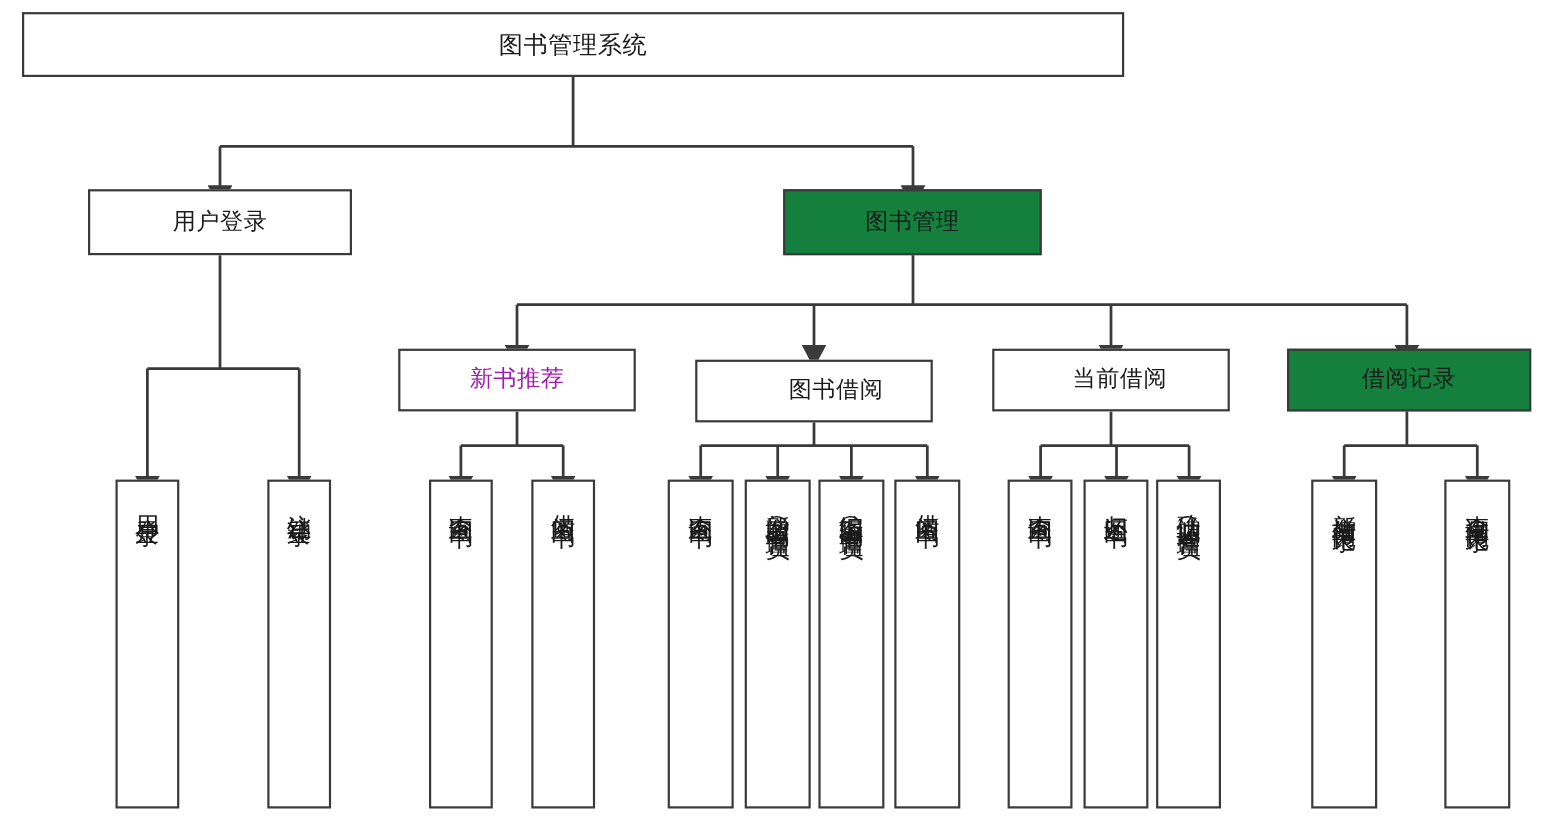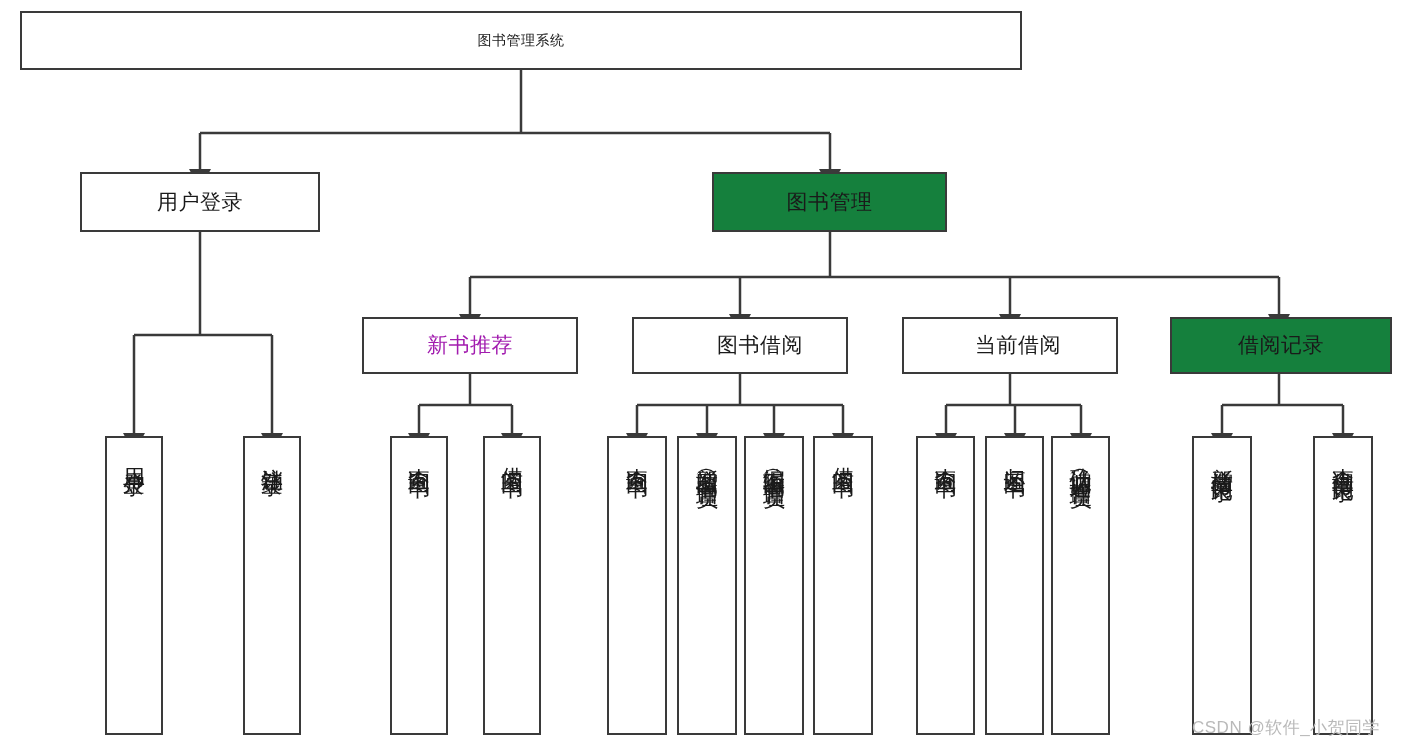--- a/index.html
+++ b/index.html
@@ -49,21 +49,21 @@
     padding-top: 12px;
   }
   .node.vert .label {
     writing-mode: vertical-rl;
     text-orientation: upright;
     font-size: 22px;
     letter-spacing: 3px;
     line-height: 1.0;
     white-space: nowrap;
   }
-  .node.root .label { font-size: 14px; }
+  .node.root .label { font-size: 22px; }
   .watermark {
     position: absolute;
     color: #b9b9b9;
     font-size: 17px;
     letter-spacing: 0.5px;
     white-space: nowrap;
     z-index: 3;
     pointer-events: none;
   }
 </style>
@@ -119,21 +119,21 @@
       </div>
       <div class="node horiz" style="left: 80px; top: 172px; width: 240px; height: 60px; border-color: rgb(58, 58, 58); background: rgb(255, 255, 255); color: rgb(26, 26, 26);">
         <span class="label">用户登录</span>
       </div>
       <div class="node horiz" style="left: 712px; top: 172px; width: 235px; height: 60px; border-color: rgb(58, 58, 58); background: #15803d; color: rgb(26, 26, 26);">
         <span class="label">图书管理</span>
       </div>
       <div class="node horiz" style="left: 362px; top: 317px; width: 216px; height: 57px; border-color: rgb(58, 58, 58); background: rgb(255, 255, 255); color: #a21caf;">
         <span class="label">新书推荐</span>
       </div>
-      <div class="node horiz" style="left: 632px; top: 317px; width: 216px; height: 57px; border-color: rgb(58, 58, 58); background: rgb(255, 255, 255); color: rgb(26, 26, 26); padding-left: 40px;">
+      <div class="node horiz" style="left: 632px; top: 327px; width: 216px; height: 57px; border-color: rgb(58, 58, 58); background: rgb(255, 255, 255); color: rgb(26, 26, 26); padding-left: 40px;">
         <span class="label">图书借阅</span>
       </div>
       <div class="node horiz" style="left: 902px; top: 317px; width: 216px; height: 57px; border-color: rgb(58, 58, 58); background: rgb(255, 255, 255); color: rgb(26, 26, 26); padding-left: 16px;">
         <span class="label">当前借阅</span>
       </div>
       <div class="node horiz" style="left: 1170px; top: 317px; width: 222px; height: 57px; border-color: rgb(58, 58, 58); background: #15803d; color: rgb(26, 26, 26);">
         <span class="label">借阅记录</span>
       </div>
       <div class="node vert" style="left: 105px; top: 436px; width: 58px; height: 299px; border-color: rgb(58, 58, 58); background: rgb(255, 255, 255); color: rgb(26, 26, 26);">
         <span class="label">用户登录</span>
@@ -168,14 +168,13 @@
       <div class="node vert" style="left: 1051px; top: 436px; width: 59px; height: 299px; border-color: rgb(58, 58, 58); background: rgb(255, 255, 255); color: rgb(26, 26, 26);">
         <span class="label">确认归还（管理员）</span>
       </div>
       <div class="node vert" style="left: 1192px; top: 436px; width: 60px; height: 299px; border-color: rgb(58, 58, 58); background: rgb(255, 255, 255); color: rgb(26, 26, 26);">
         <span class="label">新增借阅记录</span>
       </div>
       <div class="node vert" style="left: 1313px; top: 436px; width: 60px; height: 299px; border-color: rgb(58, 58, 58); background: rgb(255, 255, 255); color: rgb(26, 26, 26);">
         <span class="label">查询借阅记录</span>
       </div>
     </div>
-  <div class="watermark" id="watermark" style="left: 1192px; top: 716px; color: rgb(185, 185, 185);">CSDN @软件_小贺同学</div>
 </div>
 
 </body></html>

